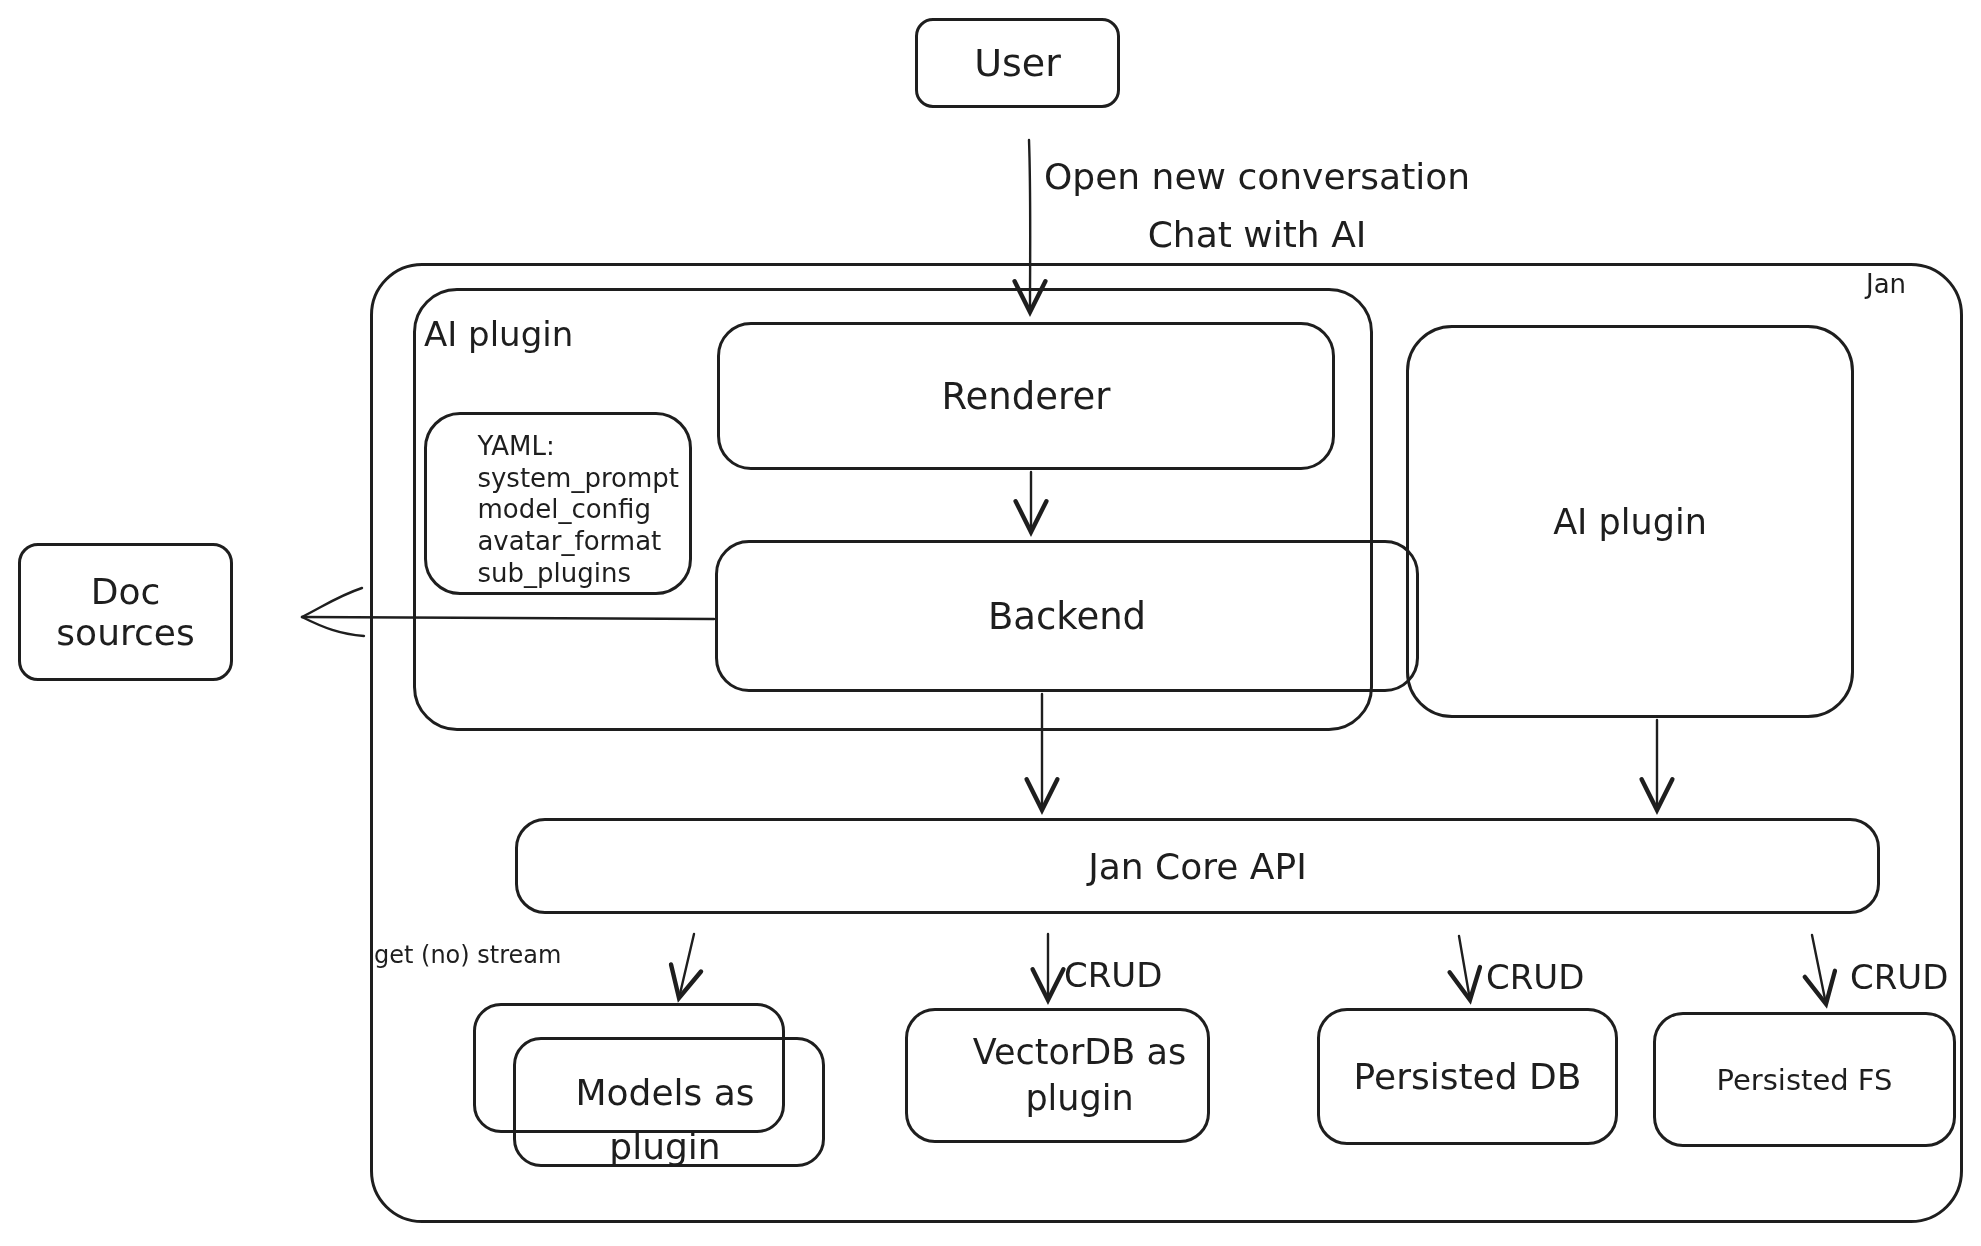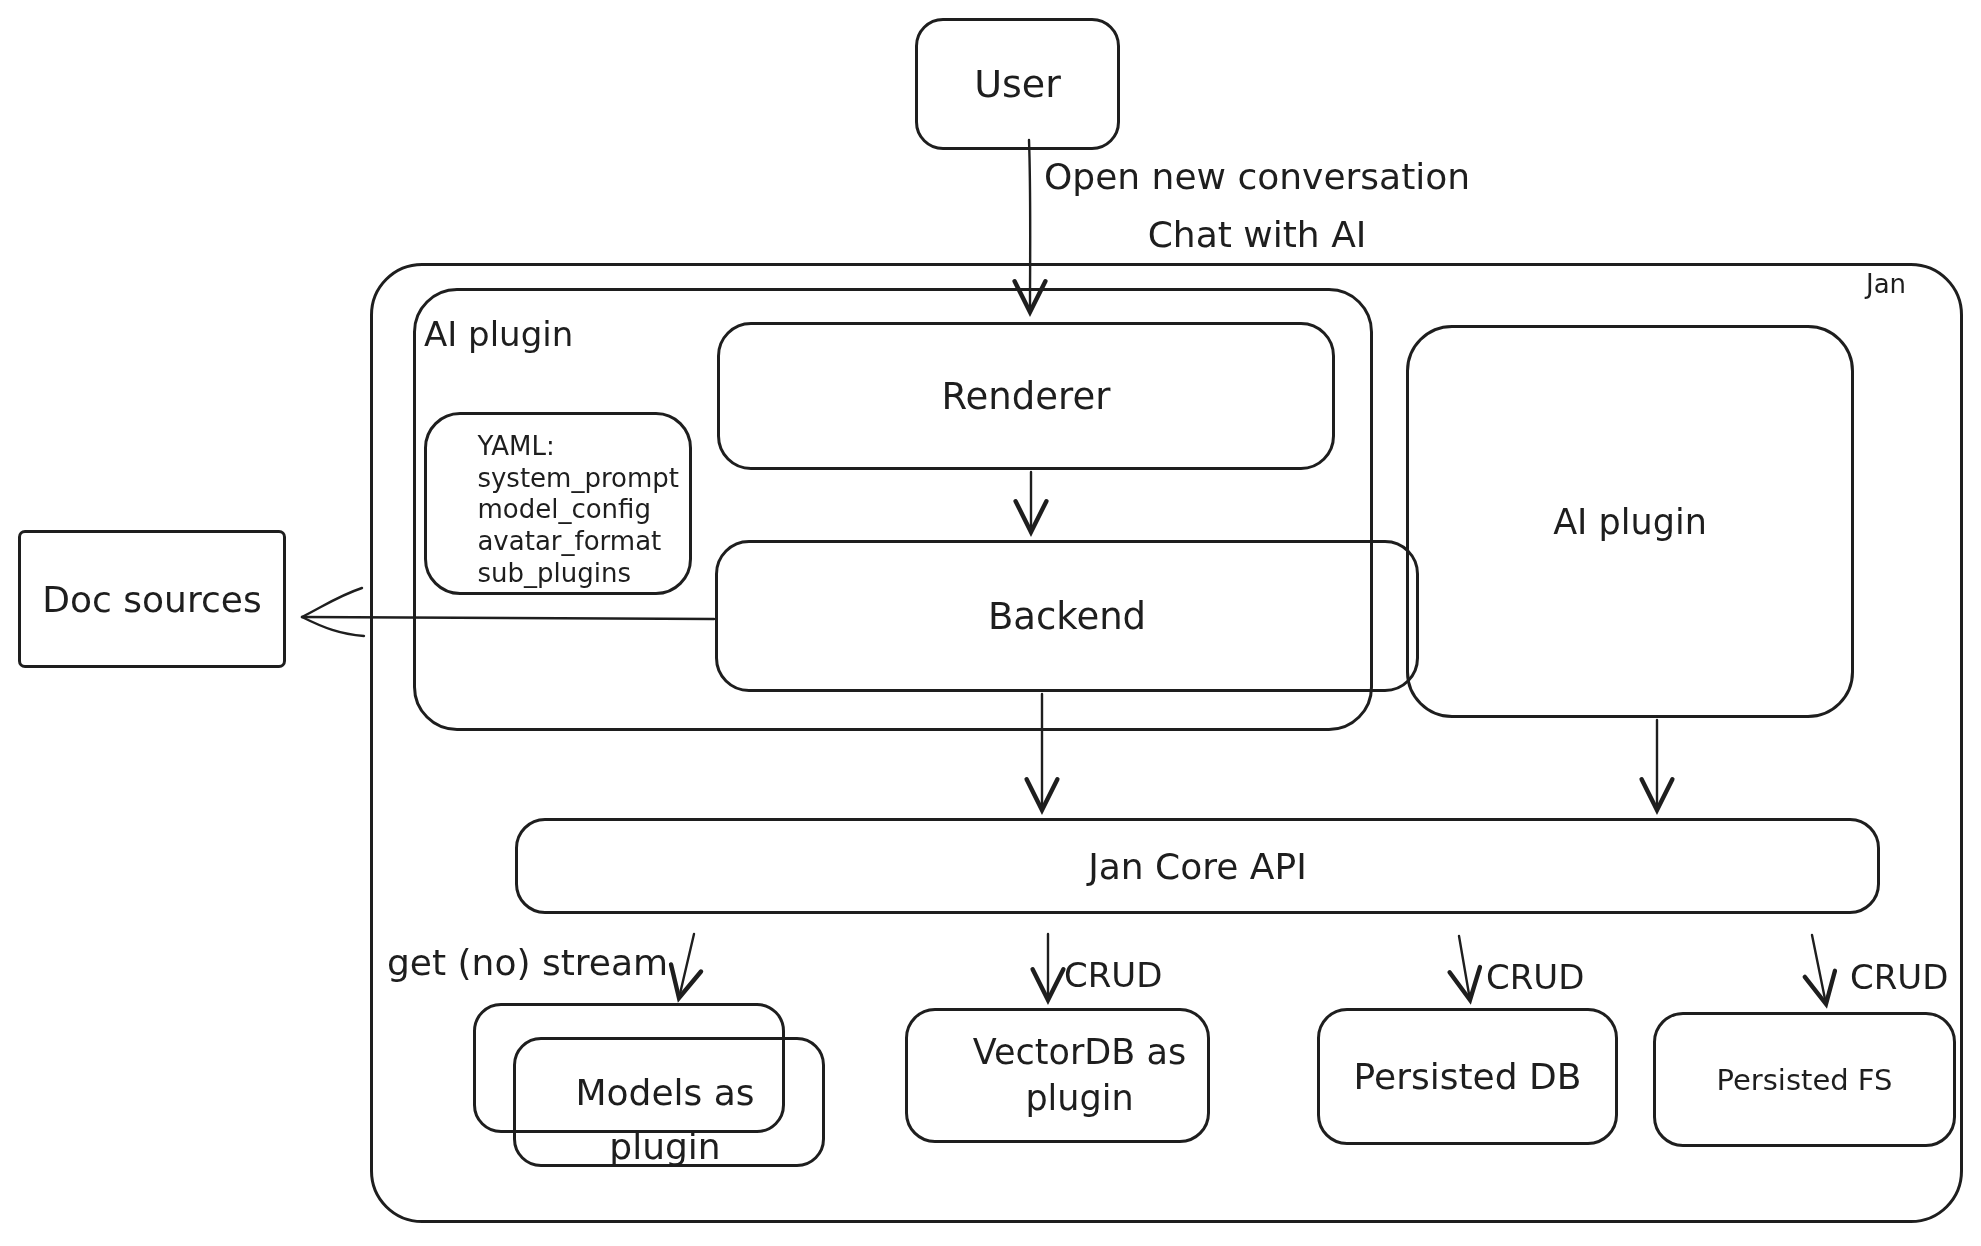--- a/index.html
+++ b/index.html
@@ -25,39 +25,39 @@
   .ml { white-space:pre-line; }
   svg.arrows { position:absolute; left:0; top:0; z-index:5; pointer-events:none; }
 
   
   #jan-box        { left:370px; top:263px; width:1593px; height:960px; border-radius:52px; }
   #jan-label      { left:1866px; top:268px; font-size:26px; }
   #group-box      { left:413px; top:288px; width:960px; height:443px; border-radius:44px; }
   #group-label    { left:424px; top:313px; font-size:34px; }
 
   
-  #user           { left:915px;  top:18px;   width:205px; height:132px; border-radius:28px; font-size:38px; }
+  #user           { left:915px;  top:18px;   width:205px; height:90px; border-radius:18px; font-size:38px; }
   #renderer       { left:717px;  top:322px;  width:618px; height:148px; border-radius:34px; font-size:37px; }
   #backend        { left:715px;  top:540px;  width:704px; height:152px; border-radius:34px; font-size:37px; }
   #yaml-note      { left:424px;  top:412px;  width:268px; height:183px; border-radius:36px;
                     font-size:26px; line-height:1.22; align-items:flex-start; justify-content:flex-end;
                     text-align:left; padding:16px 10px 10px 24px; }
-  #doc-sources    { left:18px;   top:530px;  width:268px; height:138px; border-radius:7px; font-size:36px; }
+  #doc-sources    { left:18px;   top:543px;  width:215px; height:138px; border-radius:20px; font-size:36px; }
   #plugin-right   { left:1406px; top:325px;  width:448px; height:393px; border-radius:46px; font-size:35px; }
   #jan-core-api   { left:515px;  top:818px;  width:1365px; height:96px; border-radius:30px; font-size:36px; }
   #models-a       { left:473px;  top:1003px; width:312px; height:130px; border-radius:28px; }
   #models-b       { left:513px;  top:1037px; width:312px; height:130px; border-radius:28px; }
   #models-label   { left:500px;  top:1066px; width:330px; font-size:36px; line-height:1.5; text-align:center; }
   #vectordb       { left:905px;  top:1008px; width:305px; height:135px; border-radius:30px; font-size:35px; line-height:1.3;padding-left:44px; }
   #persisted-db   { left:1317px; top:1008px; width:301px; height:137px; border-radius:30px; font-size:36px; }
   #persisted-fs   { left:1653px; top:1012px; width:303px; height:135px; border-radius:30px; font-size:29px; }
 
   
   #open-chat-label    { left:1044px; top:148px; font-size:36px; line-height:1.6;text-align:center; }
-  #get-no-stream-lbl  { left:374px;  top:940px; font-size:36px;margin-left:13px; }
+  #get-no-stream-lbl  { left:374px;  top:940px; font-size:24px; }
   #crud-vectordb-lbl  { left:1064px; top:954px; font-size:34px; }
   #crud-pdb-lbl       { left:1486px; top:956px; font-size:34px; }
   #crud-pfs-lbl       { left:1850px; top:956px; font-size:34px; }
 </style>
 </head>
 <body>
 
 <div class="canvas">
 
   <div class="box container-box" id="jan-box"></div>

